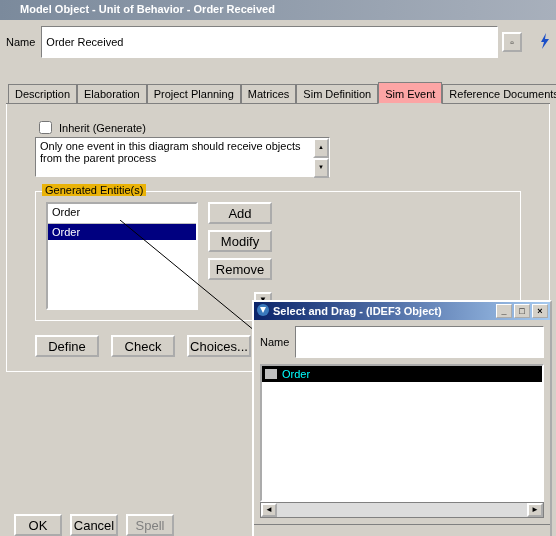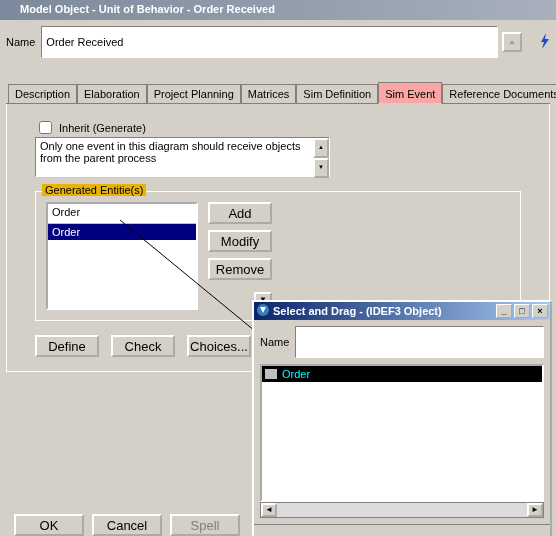--- a/index.html
+++ b/index.html
@@ -221,21 +221,21 @@
   .statusbar {
     border-top: 1px solid #808080;
     padding: 19px 6px;
     background: #d4d0c8;
   }
   .footer-btns {
     position: absolute;
     left: 14px; top: 514px;
     display: flex; gap: 8px;
   }
-  .footer-btns .btn { width: 70px; height: 22px; }
+  .footer-btns .btn { width: 48px; height: 22px; }
   
   .connector {
     position: absolute;
     top: 220px; left: 120px;
     width: 180px; height: 148px;
     pointer-events: none;
   }
   .lightning {
     width: 10px; height: 16px;
     display: inline-block;

